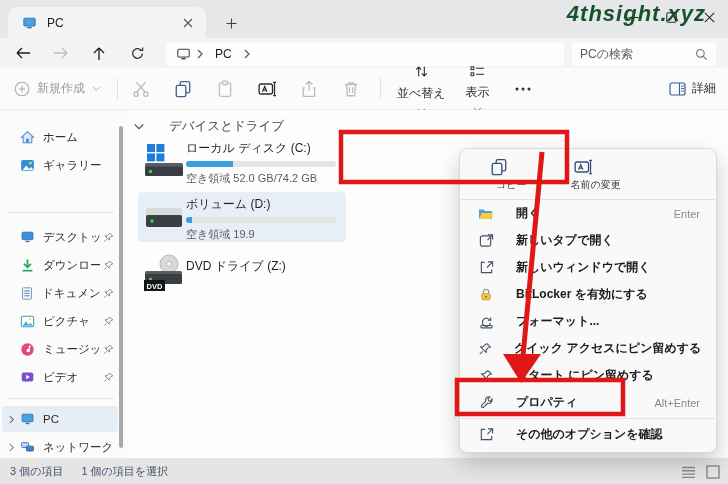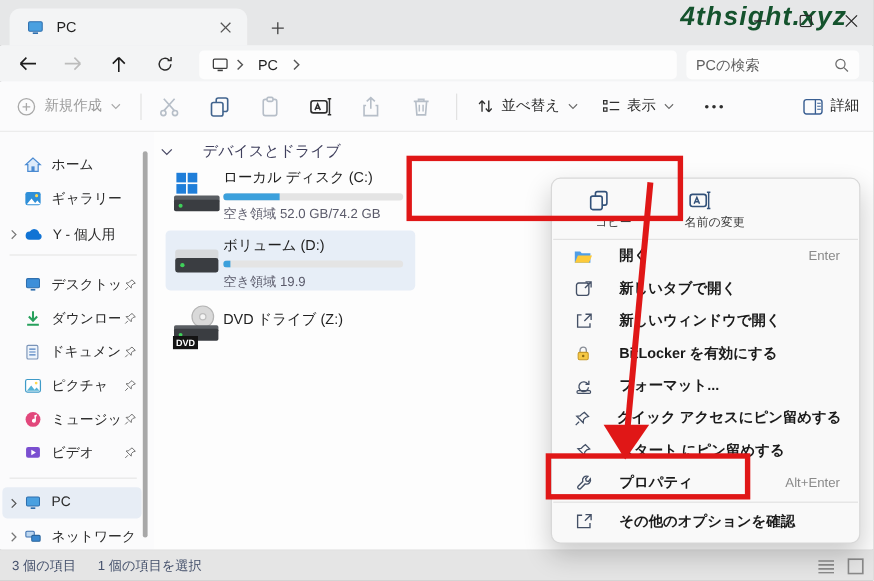--- a/index.html
+++ b/index.html
@@ -34,21 +34,21 @@
                      font-family:inherit; min-width:0; }
   .searchbox input::placeholder { color:#5f5f5f; opacity:1; }
 
   
   .toolbar { position:absolute; left:0; top:68px; width:728px; height:42px; background:#fbfbfc;
              border-bottom:1px solid #ececec; display:flex; align-items:center; }
   .tb-new { display:flex; align-items:center; gap:7px; padding:0 10px 0 14px; }
   .tb-new-label { font-size:12px; color:#9b9b9b; }
   .tb-sep { width:1px; height:22px; background:#e2e2e2; margin:0 6px; }
   .tb-icon { width:34px; height:30px; display:flex; align-items:center; justify-content:center; border-radius:4px; }
-  .tb-group { display:flex; align-items:center; gap:6px; padding:0 10px; }
+  .tb-group { display:flex; align-items:center; gap:6px; padding:0 10px;flex-direction:column; }
   .tb-label { font-size:12px; color:#2b2b2b; }
   .tb-details { position:absolute; right:8px; display:flex; align-items:center; gap:6px; padding:0 4px; }
 
   
   .sidebar { position:absolute; left:0; top:110px; width:128px; height:348px; background:#fbfbfc; }
   .side-item { position:absolute; left:2px; width:116px; height:26px; display:flex; align-items:center;
                border-radius:4px; }
   .side-item .chev { width:18px; display:flex; justify-content:center; }
   .side-item .noch { width:18px; }
   .side-label { font-size:11.5px; color:#2a2a2a; margin-left:8px; flex:1; white-space:nowrap; overflow:hidden; }
@@ -286,31 +286,20 @@
 
     <div class="side-item" style="top:14px">
       <span class="noch"></span>
       <svg width="15" height="15" viewBox="0 0 16 16">
           <path d="M8 1.8L1.6 7.6h1.8v6h9.2v-6h1.8z" fill="#ddebfa" stroke="#4a8ad2" stroke-width="1.1"></path>
           <rect x="6.6" y="9.2" width="2.8" height="4.4" fill="#4a8ad2"></rect>
         </svg>
       <span class="side-label">ホーム</span>
     </div>
 
-    <div class="side-item" style="top:72px">
-      <span class="chev">
-          <svg width="7" height="11" viewBox="0 0 8 12">
-            <path d="M2 2l4 4-4 4" fill="none" stroke="#777" stroke-width="1.2"></path>
-          </svg>
-        </span>
-      <svg width="16" height="12" viewBox="0 0 16 12">
-          <path d="M4.6 10.8h7.6a2.7 2.7 0 0 0 .5-5.3A4.2 4.2 0 0 0 4.9 4 3.4 3.4 0 0 0 4.6 10.8z" fill="#1173d4"></path>
-        </svg>
-      <span class="side-label">Y - 個人用</span>
-    </div>
 
     <div class="side-sep" style="top:102px"></div>
 
     <div class="side-item" style="top:114px">
       <span class="noch"></span>
       <svg width="15" height="14" viewBox="0 0 16 16">
           <rect x="1.8" y="2.5" width="12.4" height="8.6" rx="1.2" fill="#3d8fd9" stroke="#2f6fae" stroke-width="1"></rect>
           <rect x="5.8" y="12.3" width="4.4" height="1.6" fill="#2f6fae"></rect>
         </svg>
       <span class="side-label">デスクトップ</span>

